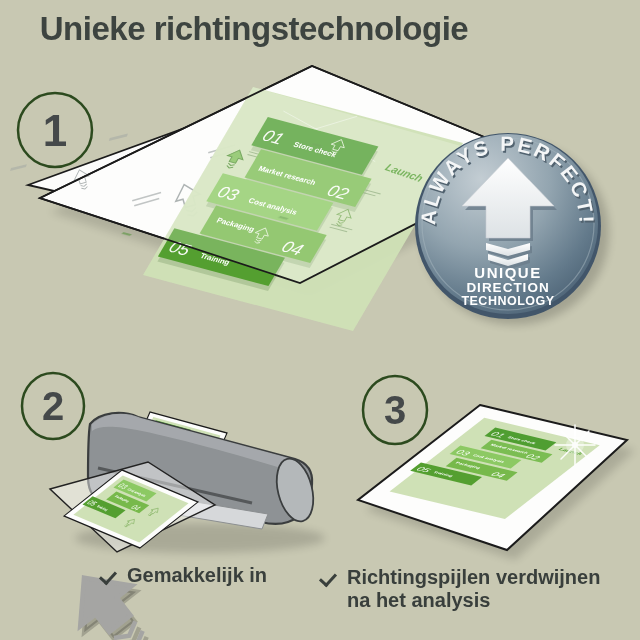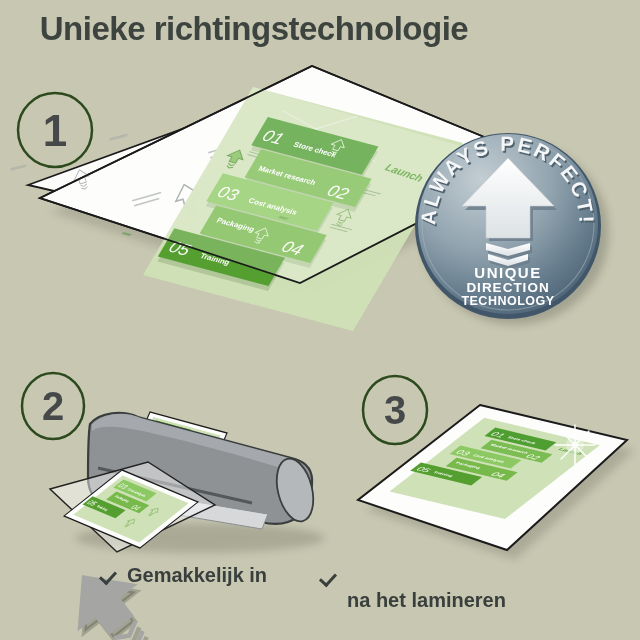--- a/index.html
+++ b/index.html
@@ -253,15 +253,15 @@
 
 <div class="caption" id="cap1">
   <span class="check"></span>
   <span>
     <span>Gemakkelijk in</span><br>
   </span>
 </div>
 <div class="caption" id="cap2">
   <span class="check"></span>
   <span>
-    <br><span>na het lamineren</span>
+    <span>Richtingspijlen verdwijnen</span><br><span>na het analysis</span>
   </span>
 </div>
 
 </body></html>

